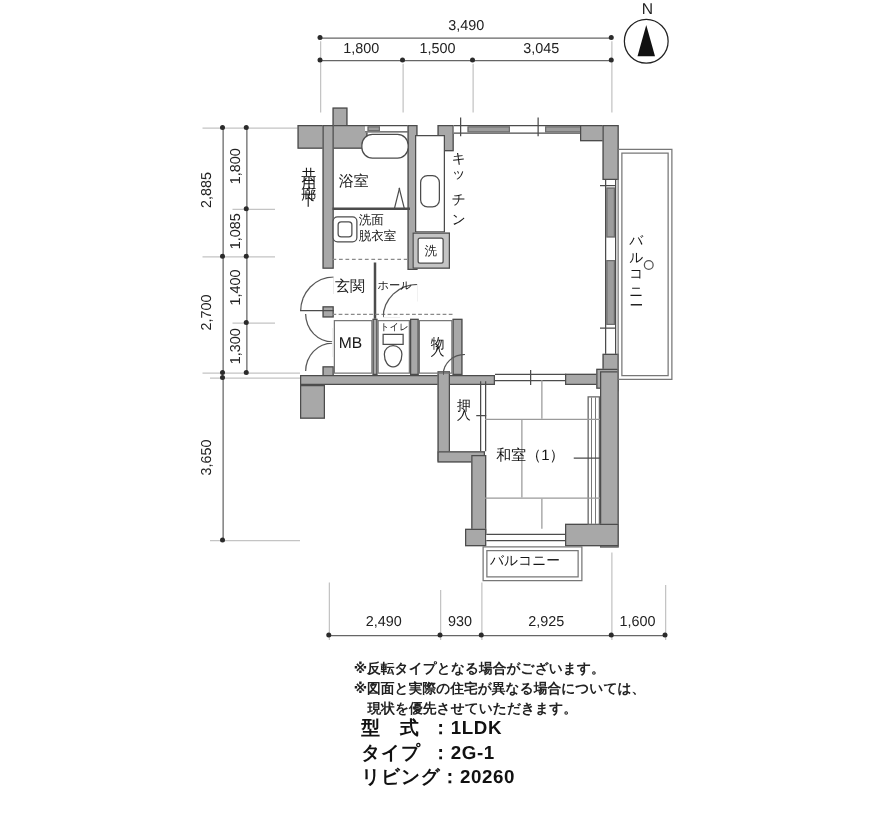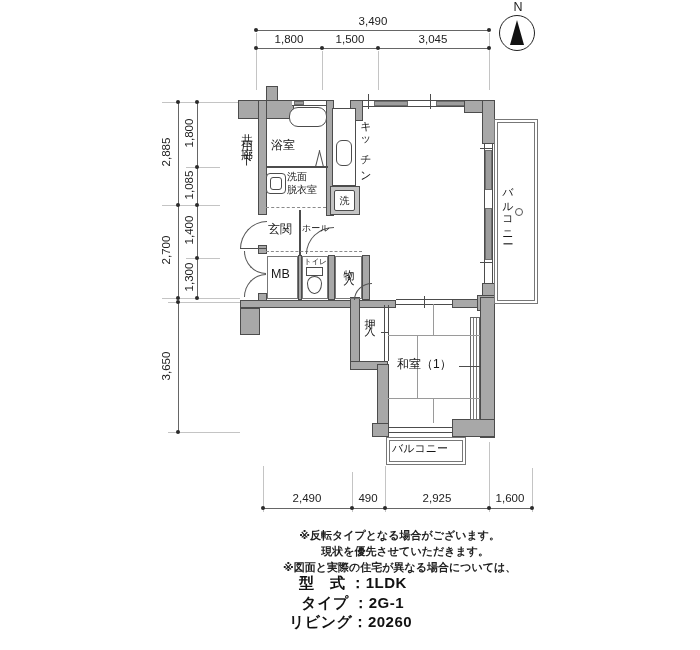--- a/index.html
+++ b/index.html
@@ -1,18 +1,18 @@
 <!DOCTYPE html>
 <html><head>
 <meta charset="utf-8">
 <style>
   html,body{margin:0;padding:0;background:#fff;}
   #canvas{position:relative;width:700px;height:650px;background:#fff;overflow:hidden;
           font-family:"Liberation Sans","DejaVu Sans",sans-serif;color:#1c1c1c;}
-  .abs{position:absolute;text-align:center;}
+  .abs{position:absolute;}
   .wall{position:absolute;background:#a8a8a8;border:1px solid #4c4c4c;box-sizing:border-box;}
   .iw{position:absolute;background:#4c4c4c;}
   .dline{position:absolute;background:#666;}
   .ext{position:absolute;background:#c4c4c4;}
   .dot{position:absolute;width:4px;height:4px;border-radius:50%;background:#2b2b2b;margin:-2px 0 0 -2px;}
   .dim{position:absolute;font-size:11.5px;color:#222;text-align:center;white-space:nowrap;}
   .rot{transform:rotate(-90deg);}
   .rlabel{position:absolute;color:#161616;font-size:12px;white-space:nowrap;}
   .vtext{writing-mode:vertical-rl;}
   .dashed{position:absolute;border-top:1px dashed #8a8a8a;height:0;}
@@ -81,21 +81,21 @@
   <div class="dim" style="left:320px;top:33px;width:60px">1,500</div>
   <div class="dim" style="left:403px;top:33px;width:60px">3,045</div>
   <div class="dim rot" style="left:136px;top:146px;width:60px">2,885</div>
   <div class="dim rot" style="left:136px;top:244px;width:60px">2,700</div>
   <div class="dim rot" style="left:159px;top:127px;width:60px">1,800</div>
   <div class="dim rot" style="left:159px;top:179px;width:60px">1,085</div>
   <div class="dim rot" style="left:159px;top:224px;width:60px">1,400</div>
   <div class="dim rot" style="left:159px;top:271px;width:60px">1,300</div>
   <div class="dim rot" style="left:136px;top:360px;width:60px">3,650</div>
   <div class="dim" style="left:277px;top:492px;width:60px">2,490</div>
-  <div class="dim" style="left:338px;top:492px;width:60px">490</div>
+  <div class="dim" style="left:338px;top:492px;width:60px">930</div>
   <div class="dim" style="left:407px;top:492px;width:60px">2,925</div>
   <div class="dim" style="left:480px;top:492px;width:60px">1,600</div>
 
   <div class="dim" style="left:508px;top:0;width:20px;font-size:12.5px">N</div>
   <div class="abs" style="left:499px;top:15px;width:36px;height:36px;border:1.5px solid #222;border-radius:50%;box-sizing:border-box">
     <div class="abs" style="left:10px;top:4px;width:0;height:0;border-left:7px solid transparent;border-right:7px solid transparent;border-bottom:25px solid #111"></div>
   </div>
 
   <div class="wall" style="left:266px;top:86px;width:12px;height:15px"></div>
   <div class="wall" style="left:238px;top:100px;width:56px;height:19px"></div>
@@ -192,22 +192,22 @@
   <div class="rlabel" style="left:302px;top:222px;font-size:9px">ホール</div>
   <div class="rlabel" style="left:271px;top:267px;font-size:12.5px">MB</div>
   <div class="rlabel" style="left:304px;top:257px;font-size:7.5px">トイレ</div>
   <div class="rlabel vtext" style="left:341px;top:261px;height:36px;font-size:11px;letter-spacing:4px">物入</div>
   <div class="rlabel vtext" style="left:362px;top:310px;height:42px;font-size:11px;letter-spacing:6px">押入</div>
   <div class="rlabel" style="left:397px;top:356px">和室（1）</div>
   <div class="rlabel" style="left:392px;top:441px;font-size:11px">バルコニー</div>
 
   <div class="abs notes" style="left:283px;top:527px">
     <div>※反転タイプとなる場合がございます。</div>
+    <div>※図面と実際の住宅が異なる場合については、</div>
     <div style="padding-left:11px">現状を優先させていただきます。</div>
-    <div>※図面と実際の住宅が異なる場合については、</div>
   </div>
 
   <div class="abs" style="left:289px;top:573px">
     <div class="inforow"><span class="lb">型　式</span><span>：</span><span>1LDK</span></div>
     <div class="inforow"><span class="lb">タイプ</span><span>：</span><span>2G-1</span></div>
     <div class="inforow"><span class="lb">リビング</span><span>：</span><span>20260</span></div>
   </div>
 
 </div>
 

